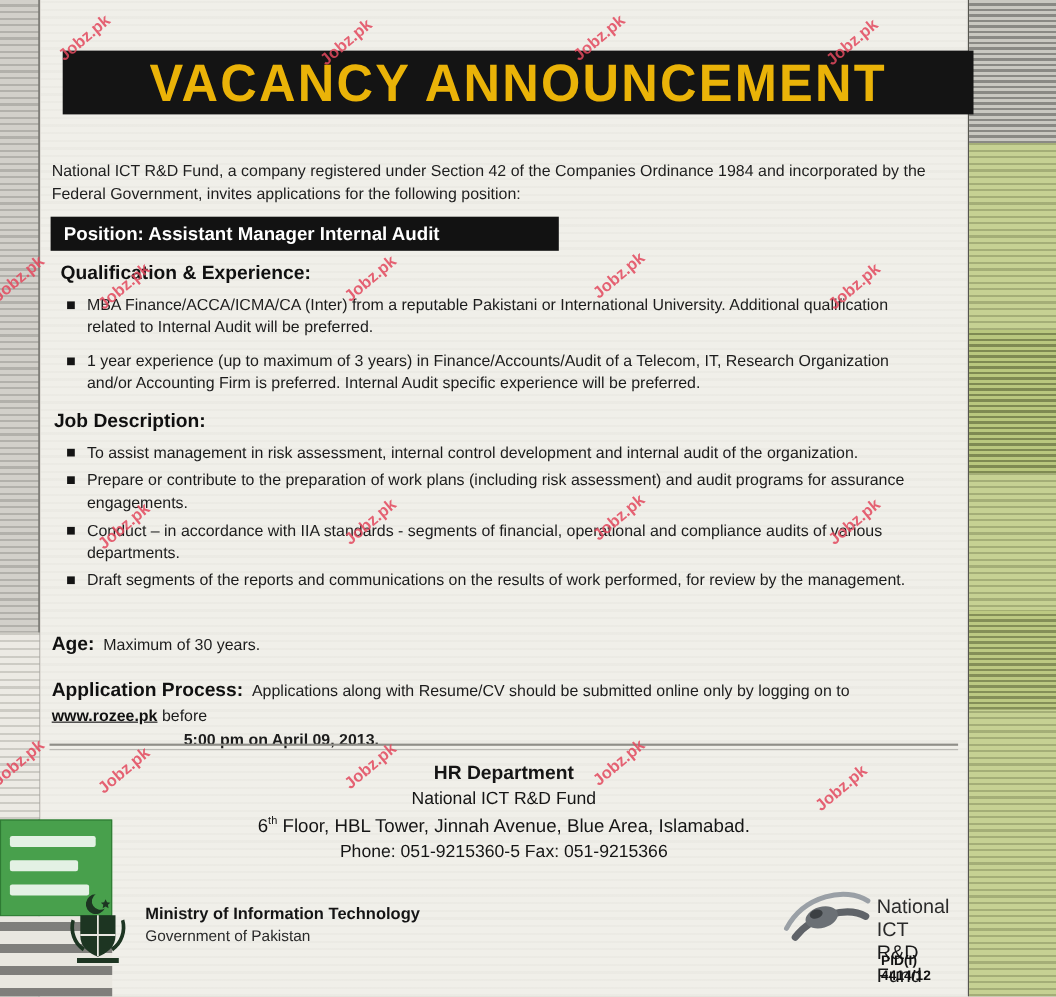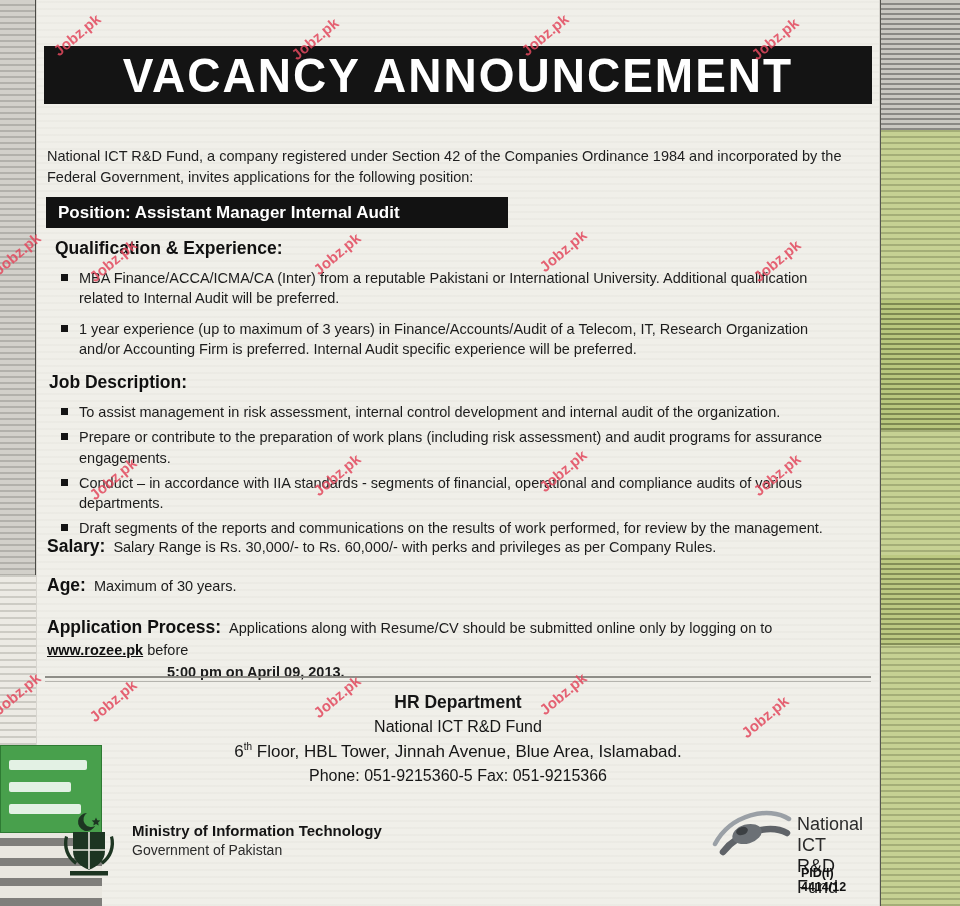--- a/index.html
+++ b/index.html
@@ -60,22 +60,22 @@
   }
 
   
   .ad {
     position:absolute; left:37px; top:0; width:842px; height:906px;
     background:#f0efe9;
     background-image:repeating-linear-gradient(0deg, rgba(150,148,138,.05) 0 2px, transparent 2px 7px);
   }
 
   .title-bar {
-    position:absolute; left:7px; top:46px; width:828px; height:58px;
-    background:#141414; color:#ffffff;
+    position:absolute; left:20px; top:46px; width:828px; height:58px;
+    background:#141414; color:#eab308;
     display:flex; align-items:center; justify-content:center;
   }
   .title-bar .title {
     font-size:46px; font-weight:bold; letter-spacing:2px; line-height:1;
     transform:scaleY(1.04);
   }
 
   .intro {
     position:absolute; left:10px; top:146px; width:820px;
     font-size:14.5px; line-height:1.42; color:#1e1e1e;
@@ -183,23 +183,20 @@
   </ul>
 
   <div class="section-heading h-job">Job Description:</div>
   <ul class="blist job-list">
     <li>To assist management in risk assessment, internal control development and internal audit of the organization.</li>
     <li>Prepare or contribute to the preparation of work plans (including risk assessment) and audit programs for assurance engagements.</li>
     <li>Conduct – in accordance with IIA standards - segments of financial, operational and compliance audits of various departments.</li>
     <li>Draft segments of the reports and communications on the results of work performed, for review by the management.</li>
   </ul>
 
-  <div class="kv kv-salary">
-    <span class="kv-label">Salary:</span><span>Salary Range is Rs. 30,000/- to Rs. 60,000/- with perks and privileges as per Company Rules.</span>
-  </div>
 
   <div class="kv kv-age">
     <span class="kv-label">Age:</span><span>Maximum of 30 years.</span>
   </div>
 
   <div class="kv kv-app">
     <span class="kv-label">Application Process:</span><span>Applications along with Resume/CV should be submitted online only by logging on to</span>
     <a href="#">www.rozee.pk</a>
     <span>before</span>
     <span class="deadline">5:00 pm on April 09, 2013.</span>

